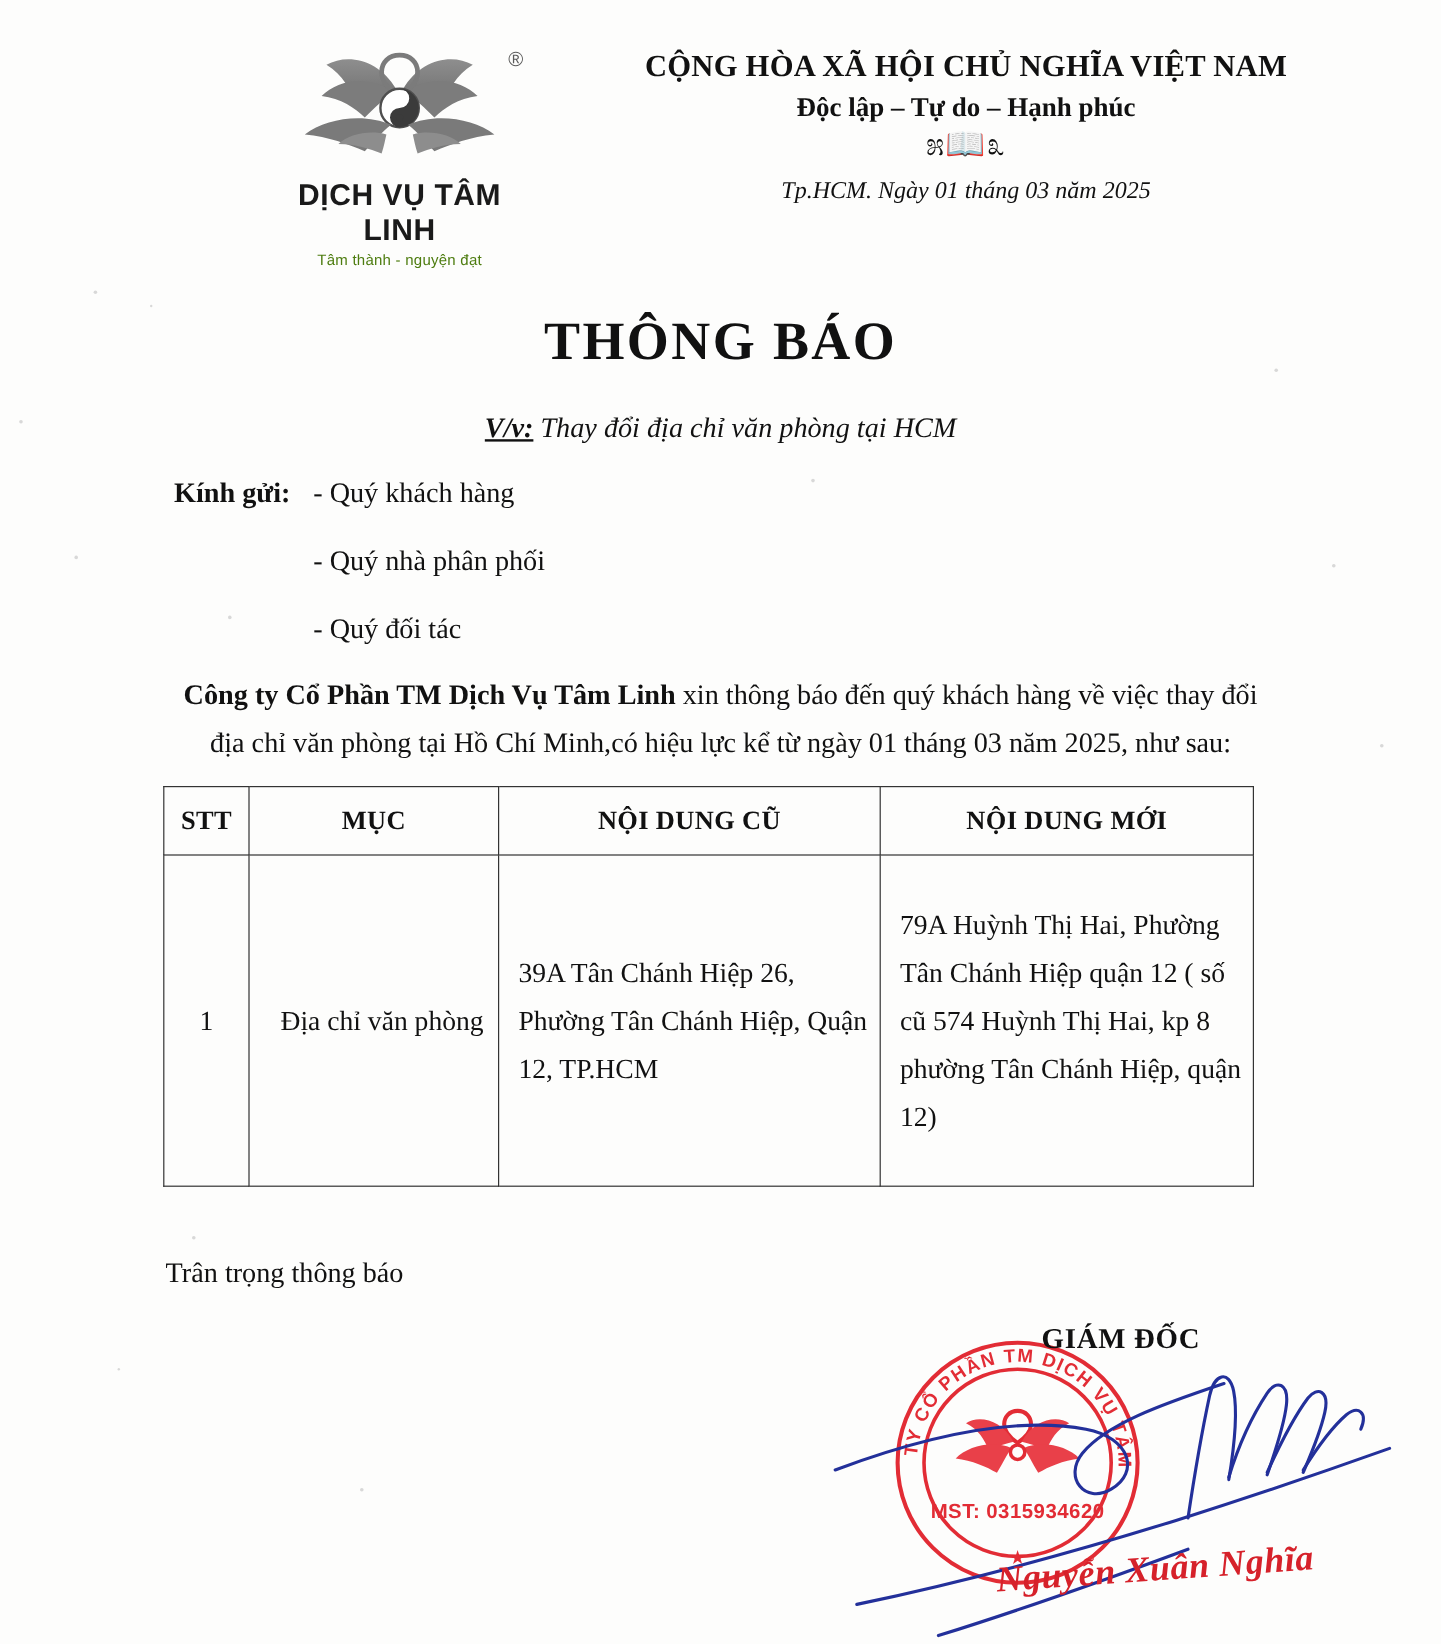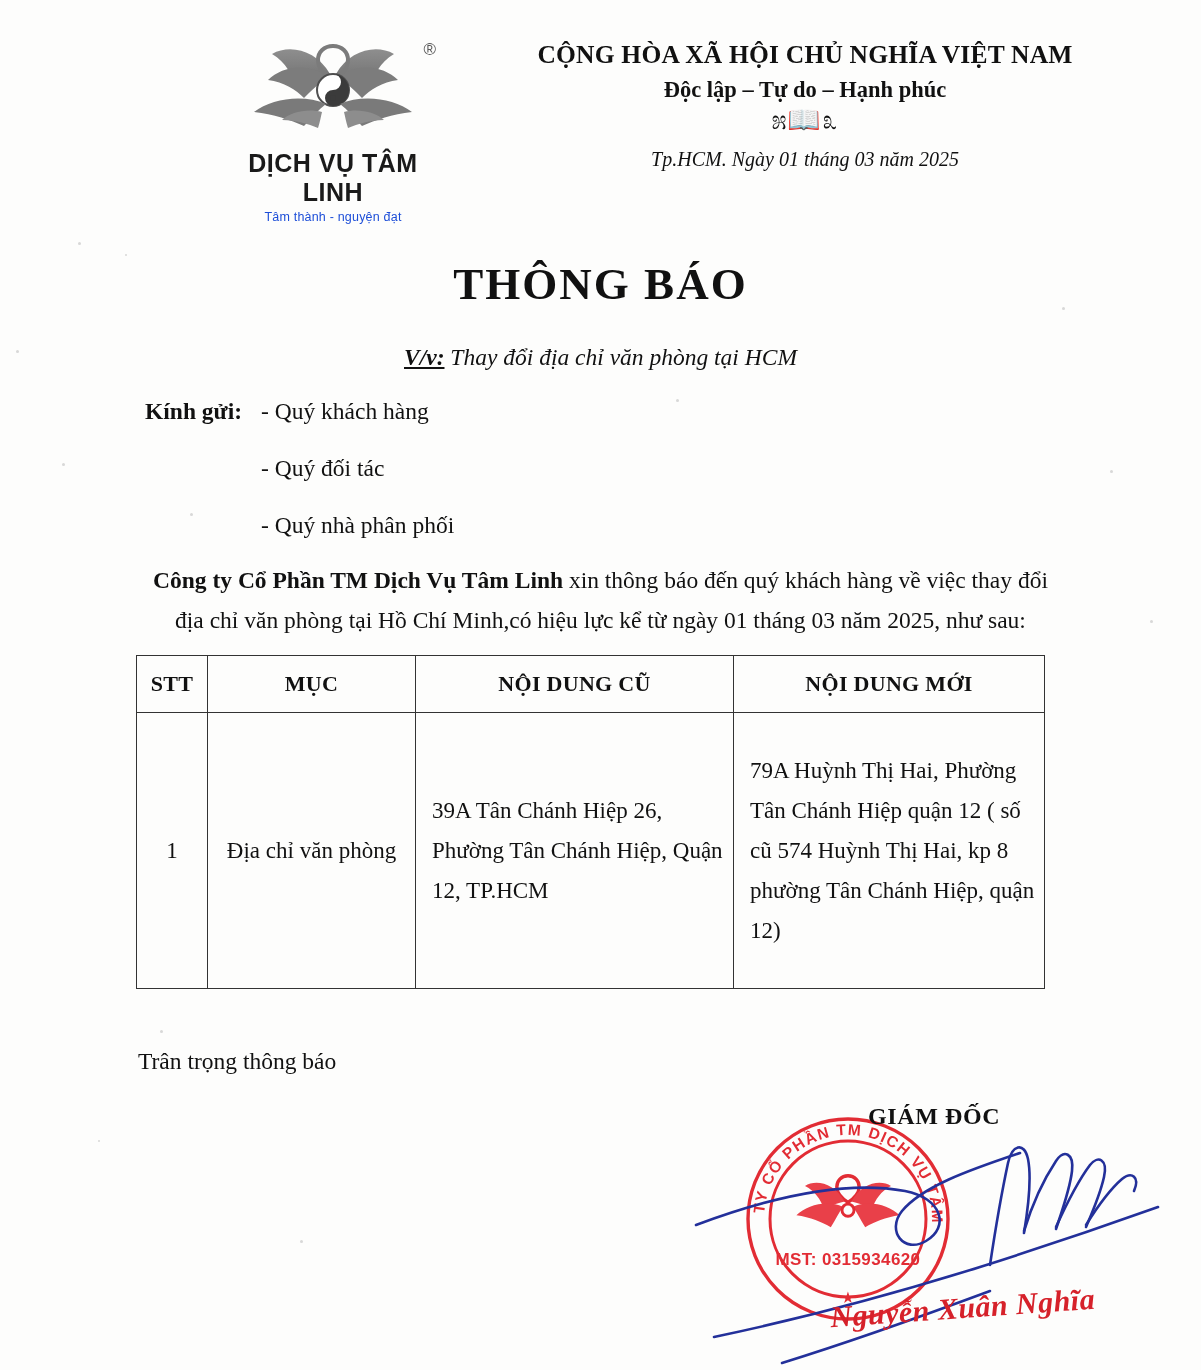--- a/index.html
+++ b/index.html
@@ -57,21 +57,21 @@
     font-family: "Liberation Sans", sans-serif;
     font-weight: bold;
     font-size: 25px;
     letter-spacing: 0.5px;
     color: #1a1a1a;
     margin-top: 2px;
   }
   .logo-tag {
     font-family: "Liberation Sans", sans-serif;
     font-size: 12.5px;
-    color: #1d4ed8;
+    color: #4d7c0f;
     margin-top: 3px;
     letter-spacing: 0.2px;
   }
 
   .state-block {
     position: absolute;
     left: 500px;
     top: 18px;
     width: 610px;
     text-align: center;
@@ -184,21 +184,21 @@
   .col-stt { width: 71px; }
   .col-muc { width: 208px; }
   .col-old { width: 318px; }
   .col-new { width: 311px; }
 
   td.cell-stt {
     text-align: center;
     font-size: 23px;
   }
   td.cell-muc {
-    text-align: center;
+    text-align: right;
     font-size: 23px;
     line-height: 38px;
     padding: 0 12px;
   }
   td.cell-old,
   td.cell-new {
     font-size: 23px;
     line-height: 40px;
     padding: 10px 8px 10px 16px;
     text-align: left;
@@ -342,24 +342,24 @@
   <div class="doc-subtitle">
     <span class="vv">V/v:</span><span> Thay đổi địa chỉ văn phòng tại HCM</span>
   </div>
 
   <div class="recipients">
     <div class="recip-row">
       <span class="recip-label">Kính gửi:</span>
       <span class="recip-item">- Quý khách hàng</span>
     </div>
     <div class="recip-row">
+      <span class="recip-item recip-indent">- Quý nhà phân phối</span>
+    </div>
+    <div class="recip-row">
       <span class="recip-item recip-indent">- Quý đối tác</span>
-    </div>
-    <div class="recip-row">
-      <span class="recip-item recip-indent">- Quý nhà phân phối</span>
     </div>
   </div>
 
   <div class="body-para">
     <b>Công ty Cổ Phần TM Dịch Vụ Tâm Linh</b><span> xin thông báo đến quý khách hàng về việc thay đổi địa chỉ văn phòng tại Hồ Chí Minh,có hiệu lực kể từ ngày 01 tháng 03 năm 2025, như sau:</span>
   </div>
 
   <div class="tbl-wrap">
     <table class="change-table">
       <colgroup>

